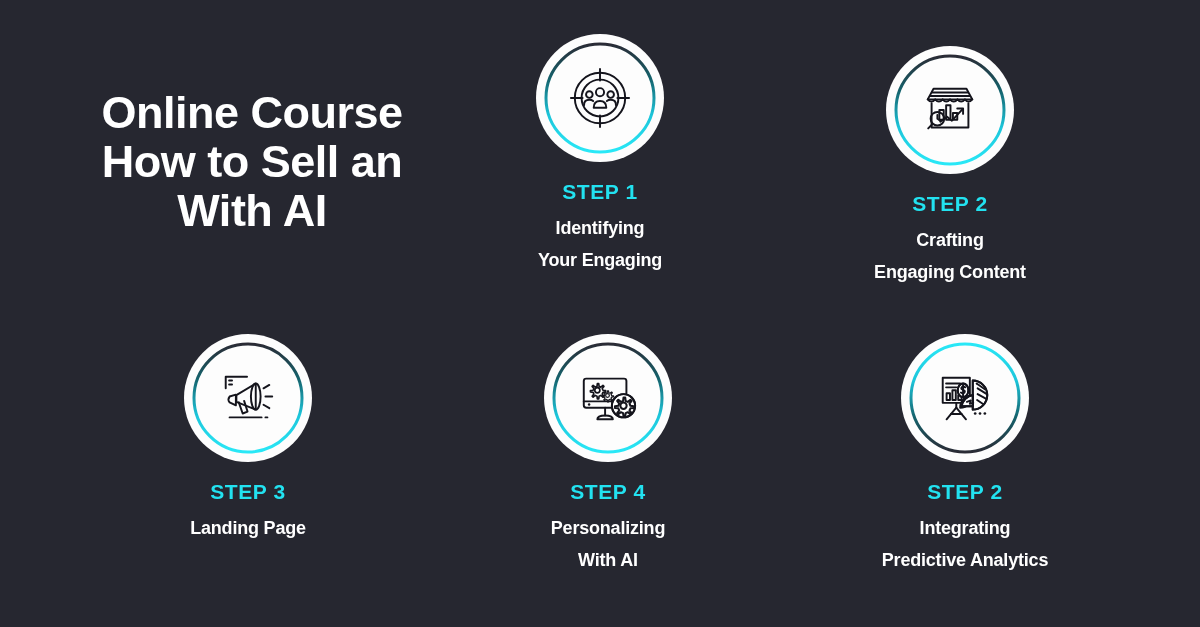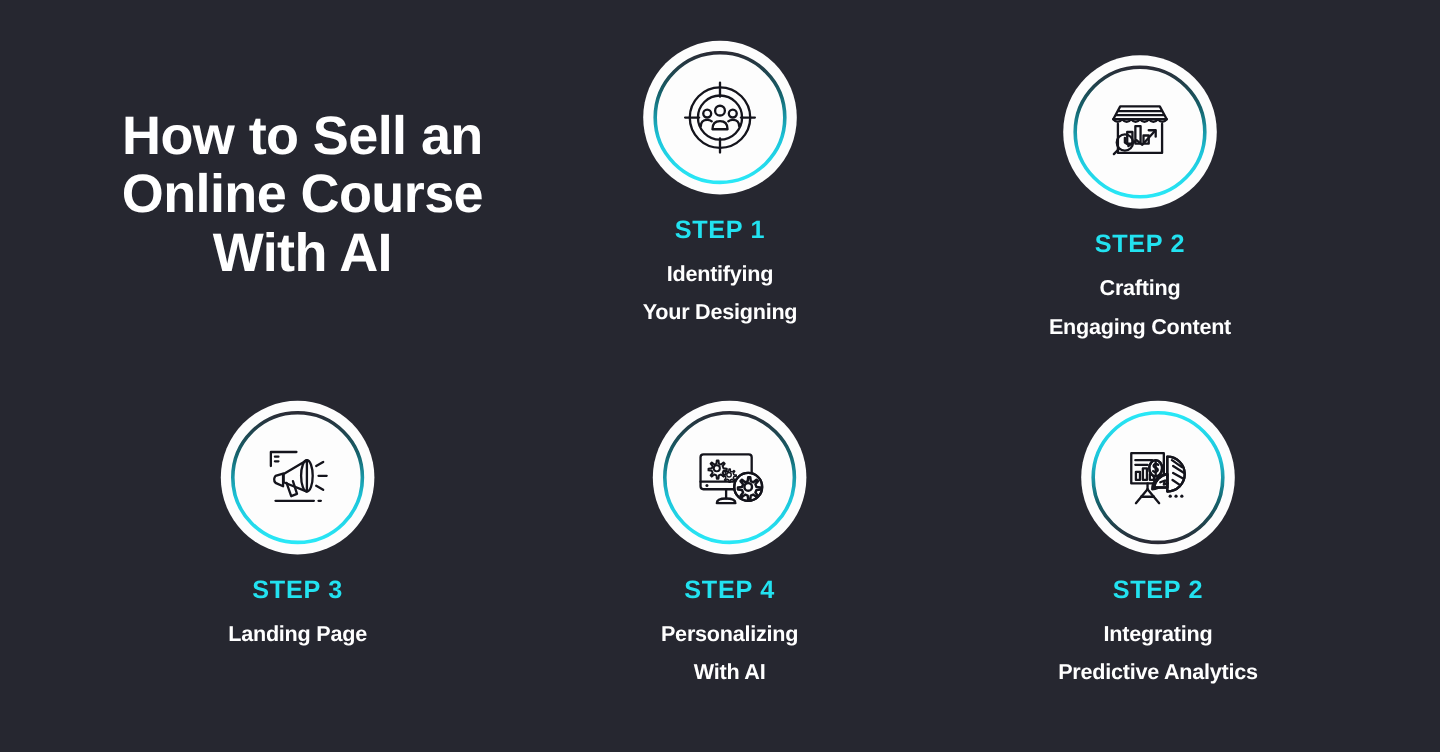--- a/index.html
+++ b/index.html
@@ -105,22 +105,22 @@
     letter-spacing: -0.2px;
   }
   .step-title .tl { display: block; white-space: nowrap; }
 </style>
 </head>
 <body>
 
 <div id="infographic">
 
   <div class="title-block">
+    <span class="title-line">Online Course</span>
     <span class="title-line">How to Sell an</span>
-    <span class="title-line">Online Course</span>
     <span class="title-line">With AI</span>
   </div>
 
   <div class="step step-1">
     <div class="badge">
       <div class="ring">
         <svg width="114" height="114" viewBox="0 0 114 114">
           <defs>
             <linearGradient id="g1" x1="0.5" y1="0" x2="0.5" y2="1">
               <stop offset="0%" stop-color="#2a2b35"></stop>
@@ -145,21 +145,21 @@
           <circle cx="21" cy="28.5" r="3.4"></circle>
           <path d="M15.5 39.5 q0-5.6 5.5-5.6 q2.4 0 3.9 1.3"></path>
           <circle cx="43" cy="28.5" r="3.4"></circle>
           <path d="M48.5 39.5 q0-5.6 -5.5-5.6 q-2.4 0-3.9 1.3"></path>
         </svg>
       </div>
     </div>
     <div class="step-num">STEP 1</div>
     <div class="step-title">
       <span class="tl">Identifying</span>
-      <span class="tl">Your Designing</span>
+      <span class="tl">Your Engaging</span>
     </div>
   </div>
 
   <div class="step step-2">
     <div class="badge">
       <div class="ring">
         <svg width="114" height="114" viewBox="0 0 114 114">
           <defs>
             <linearGradient id="g2" x1="0.5" y1="0" x2="0.5" y2="1">
               <stop offset="0%" stop-color="#2a2b35"></stop>

